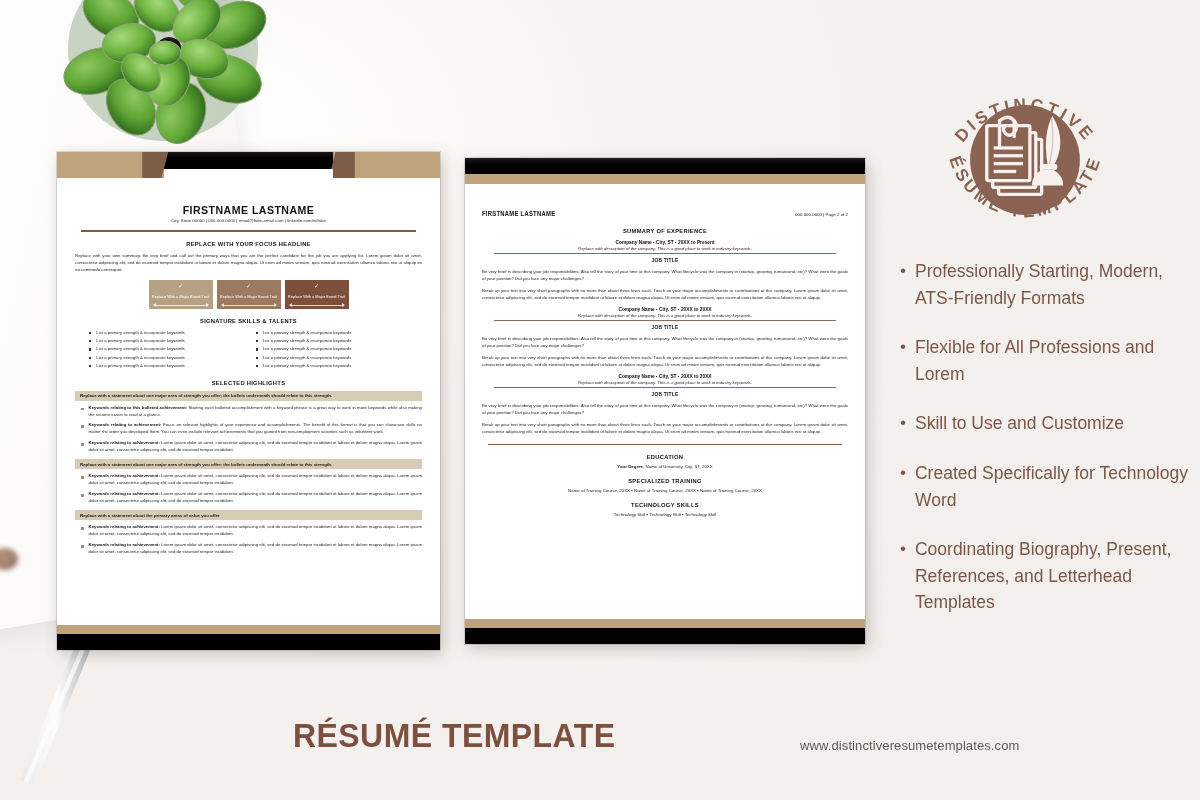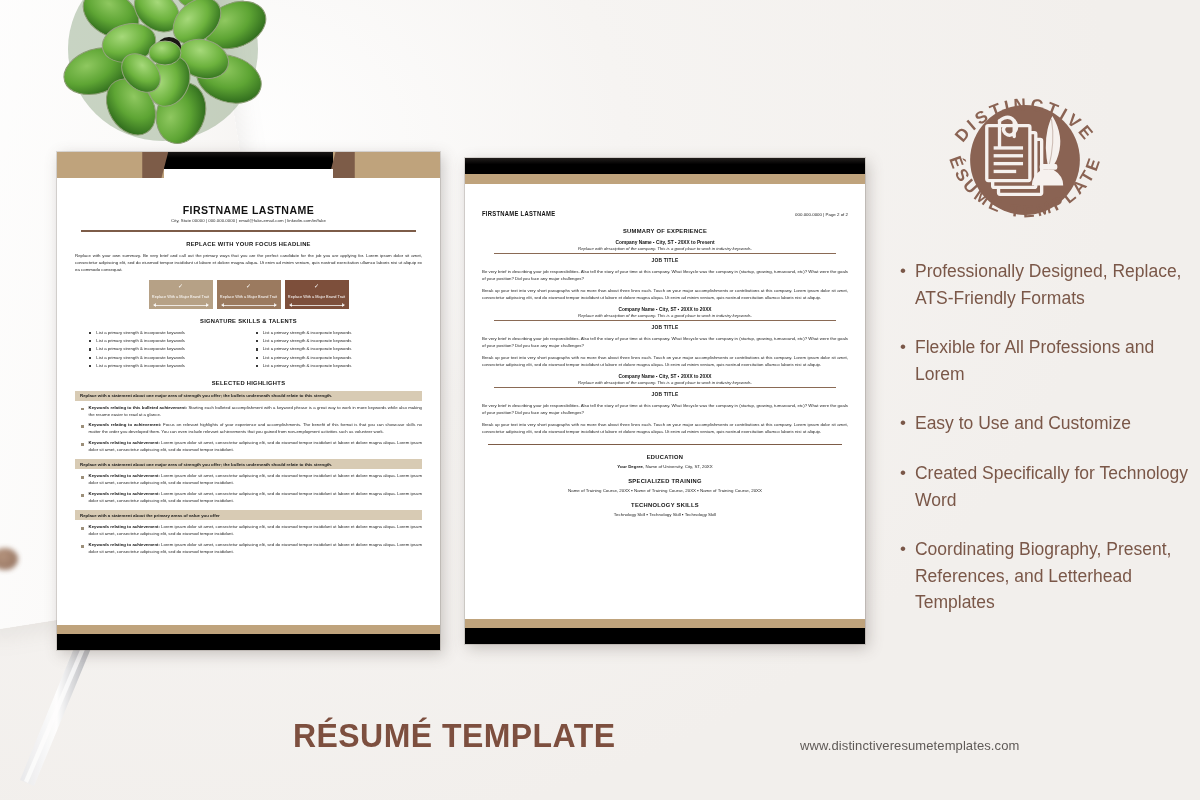--- a/index.html
+++ b/index.html
@@ -460,29 +460,29 @@
     <textPath href="#arcTop" startOffset="50%" text-anchor="middle" id="logo-top-tp">DISTINCTIVE</textPath>
   </text>
   <text font-family="'Liberation Sans',sans-serif" font-size="17.5" font-weight="700" fill="#8a6353" letter-spacing="3.6">
     <textPath href="#arcBot" startOffset="50%" text-anchor="middle" id="logo-bot-tp">RÉSUMÉ TEMPLATES</textPath>
   </text>
 </svg>
 
 <div class="features">
   <div class="feat">
       <span class="feat-dot">•</span>
-      <span>Professionally Designed, Replace, ATS-Friendly Formats</span>
+      <span>Professionally Starting, Modern, ATS-Friendly Formats</span>
     </div>
   <div class="feat">
       <span class="feat-dot">•</span>
       <span>Flexible for All Professions and Lorem</span>
     </div>
   <div class="feat">
       <span class="feat-dot">•</span>
-      <span>Easy to Use and Customize</span>
+      <span>Skill to Use and Customize</span>
     </div>
   <div class="feat">
       <span class="feat-dot">•</span>
       <span>Created Specifically for Technology Word</span>
     </div>
   <div class="feat">
       <span class="feat-dot">•</span>
       <span>Coordinating Biography, Present, References, and Letterhead Templates</span>
     </div>
 </div>

